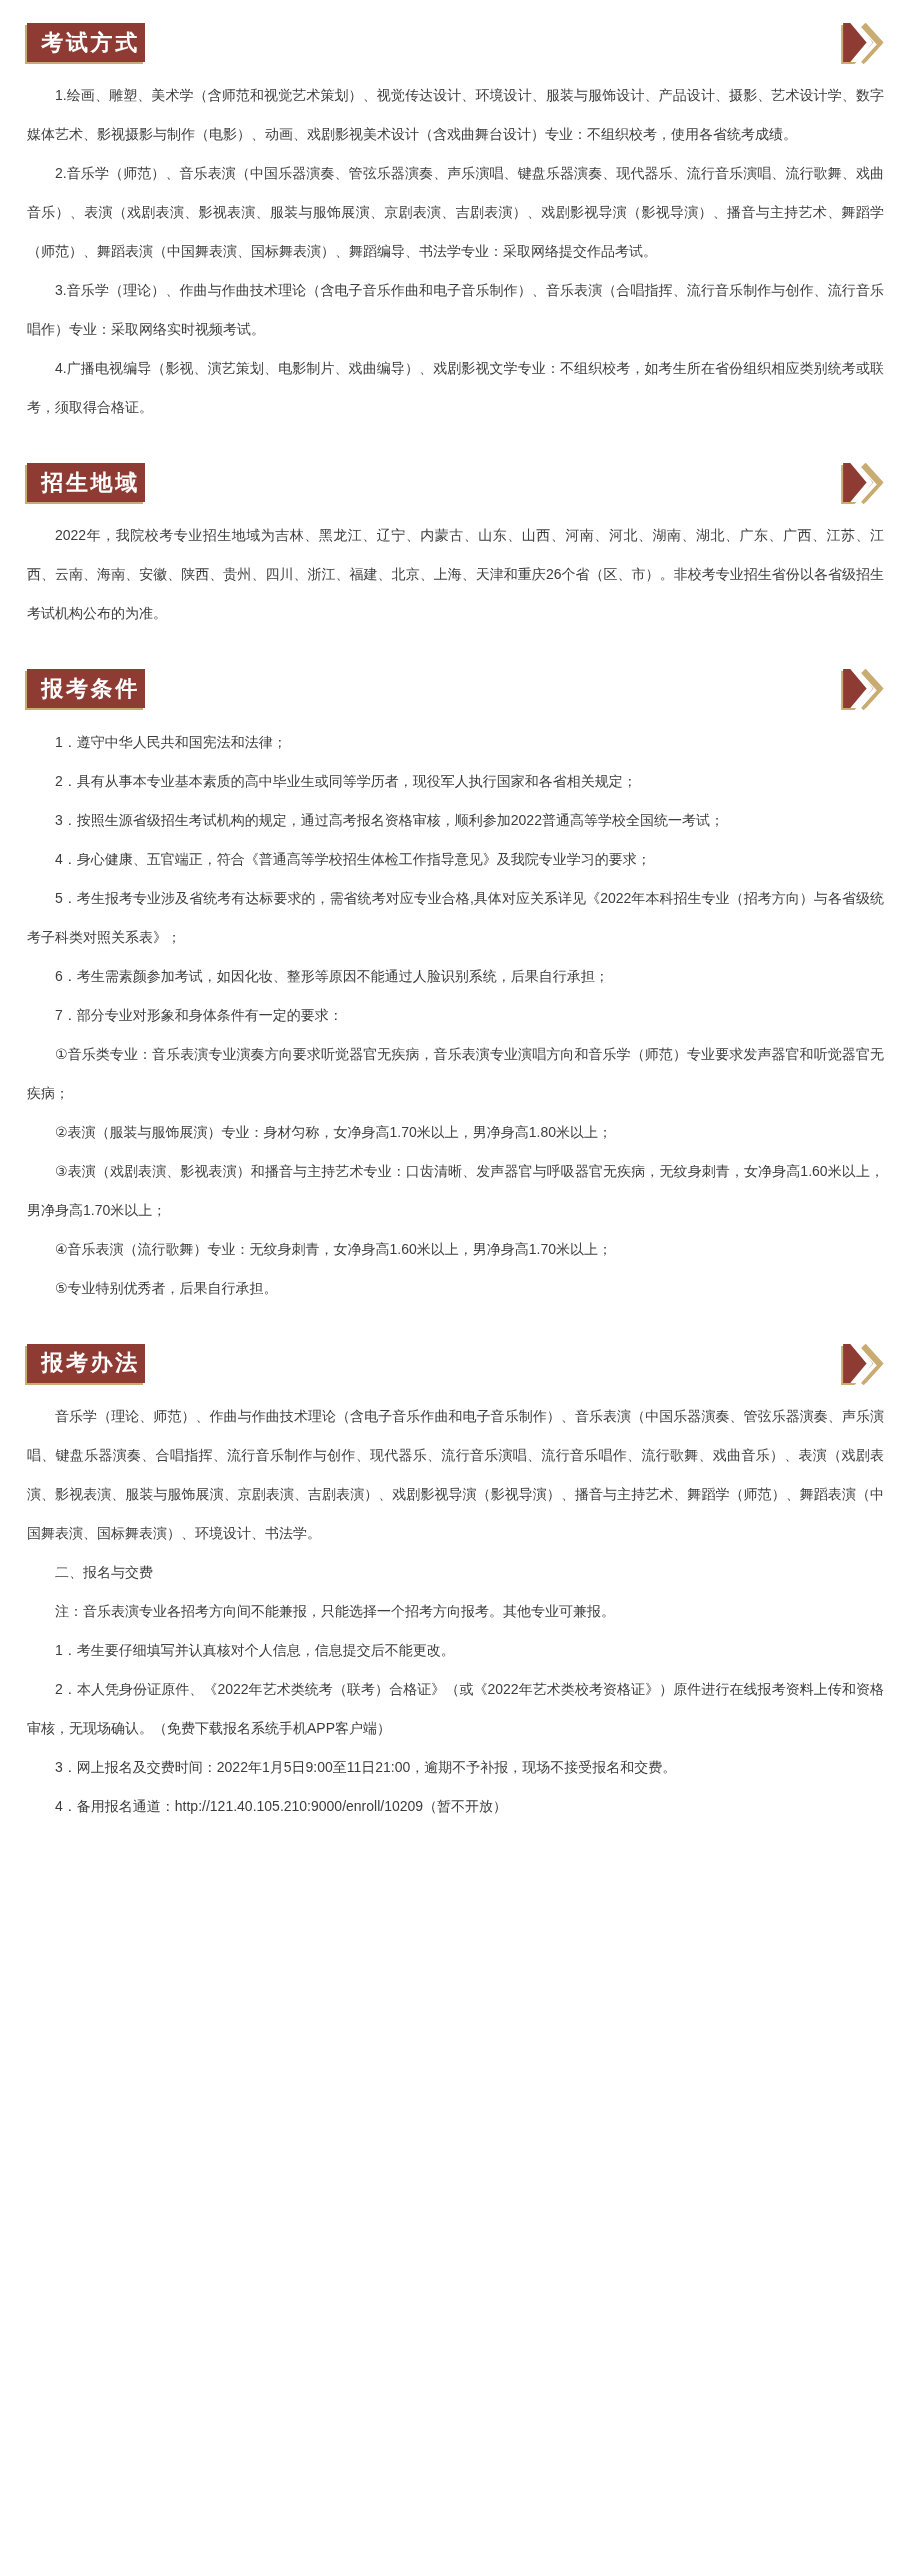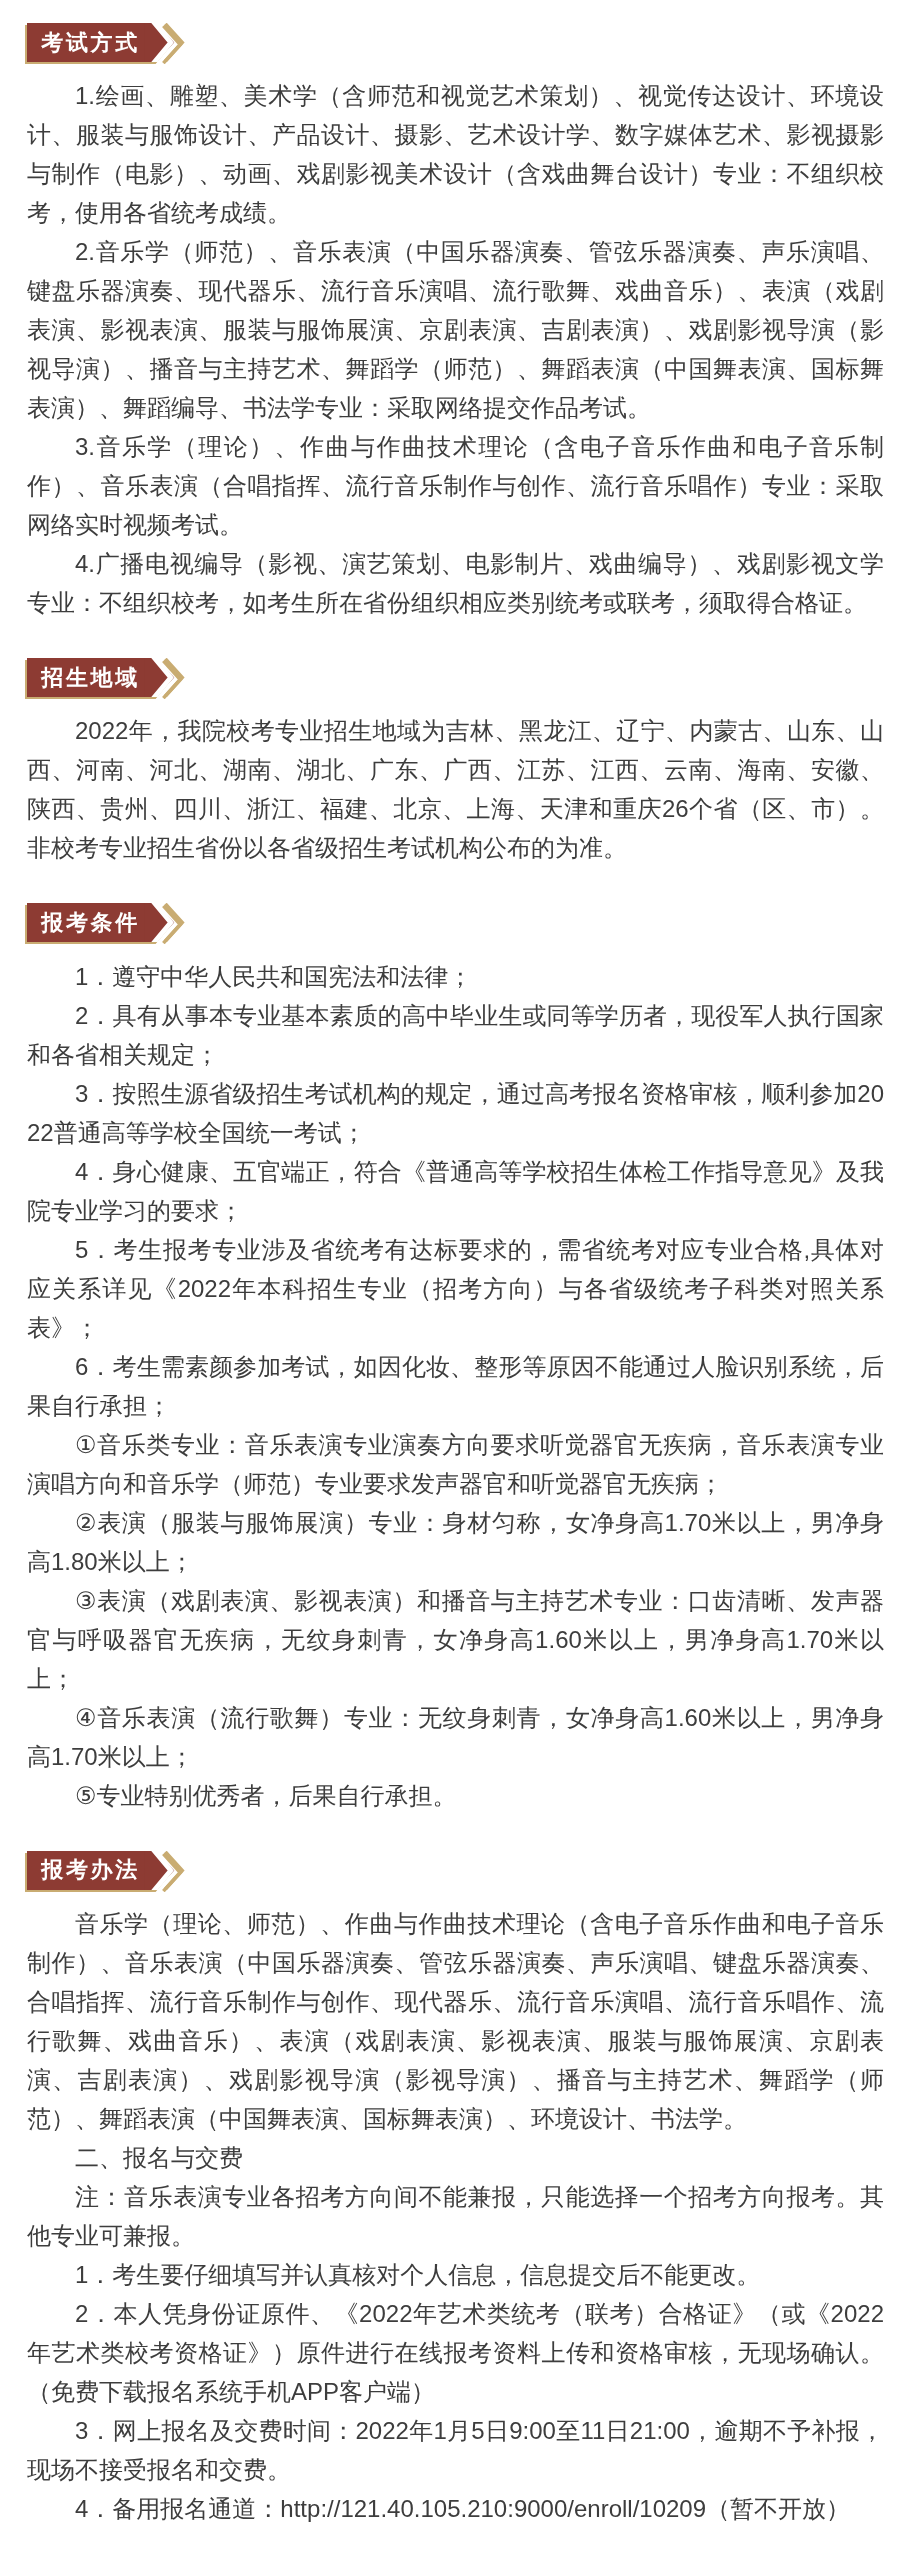--- a/index.html
+++ b/index.html
@@ -16,20 +16,21 @@
     font-family: "Liberation Sans", "DejaVu Sans", sans-serif;
     color: #3d3d3d;
   }
   section { margin: 0; }
   .badge {
     display: flex;
     align-items: stretch;
     height: 39px;
     margin: 36px 0 14.2px 0;
     filter: drop-shadow(-1.8px 2.7px 0px #c9ac72);
+    justify-content: space-between;
   }
   section:first-of-type .badge { margin-top: 0; }
   .badge-label {
     display: flex;
     align-items: center;
     background: #8d3b33;
     color: #ffffff;
     font-size: 22px;
     font-weight: bold;
     letter-spacing: 2.7px;
@@ -38,21 +39,21 @@
   }
   .badge-arrow {
     display: block;
     height: 39px;
     width: 41px;
     margin-left: -0.9px;
     flex: 0 0 auto;
   }
   .body-para {
     margin: 0;
-    font-size: 24px;
+    font-size: 14px;
     line-height: 39px;
     text-align: justify;
     text-indent: 2em;
     color: #3d3d3d;
     word-break: break-all;
   }
 </style>
 </head>
 <body>
 
@@ -93,20 +94,21 @@
         <polyline points="10,-2 30,22 10,46" fill="none" stroke="#ffffff" stroke-width="5.5"></polyline>
         <polyline points="24,1 43,22 24,43" fill="none" stroke-width="4" stroke="#c9ac72"></polyline>
       </svg>
     </div>
     <p class="body-para">1．遵守中华人民共和国宪法和法律；</p>
     <p class="body-para">2．具有从事本专业基本素质的高中毕业生或同等学历者，现役军人执行国家和各省相关规定；</p>
     <p class="body-para">3．按照生源省级招生考试机构的规定，通过高考报名资格审核，顺利参加2022普通高等学校全国统一考试；</p>
     <p class="body-para">4．身心健康、五官端正，符合《普通高等学校招生体检工作指导意见》及我院专业学习的要求；</p>
     <p class="body-para">5．考生报考专业涉及省统考有达标要求的，需省统考对应专业合格,具体对应关系详见《2022年本科招生专业（招考方向）与各省级统考子科类对照关系表》；</p>
     <p class="body-para">6．考生需素颜参加考试，如因化妆、整形等原因不能通过人脸识别系统，后果自行承担；</p>
+    <p class="body-para">7．部分专业对形象和身体条件有一定的要求：</p>
     <p class="body-para">①音乐类专业：音乐表演专业演奏方向要求听觉器官无疾病，音乐表演专业演唱方向和音乐学（师范）专业要求发声器官和听觉器官无疾病；</p>
     <p class="body-para">②表演（服装与服饰展演）专业：身材匀称，女净身高1.70米以上，男净身高1.80米以上；</p>
     <p class="body-para">③表演（戏剧表演、影视表演）和播音与主持艺术专业：口齿清晰、发声器官与呼吸器官无疾病，无纹身刺青，女净身高1.60米以上，男净身高1.70米以上；</p>
     <p class="body-para">④音乐表演（流行歌舞）专业：无纹身刺青，女净身高1.60米以上，男净身高1.70米以上；</p>
     <p class="body-para">⑤专业特别优秀者，后果自行承担。</p>
   </section>
 
   <section>
     <div class="badge">
       <span class="badge-label">报考办法</span>

